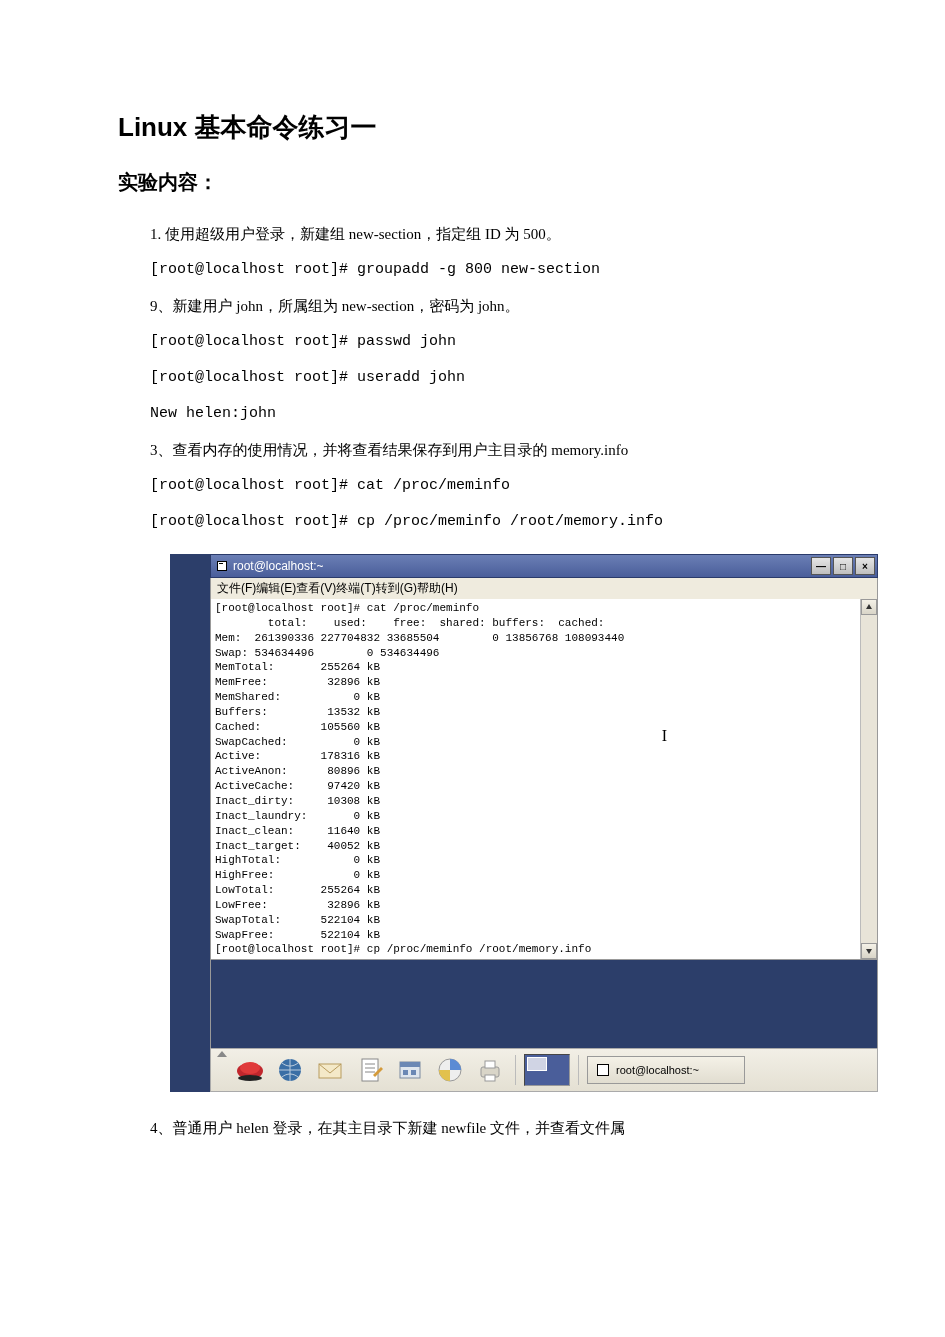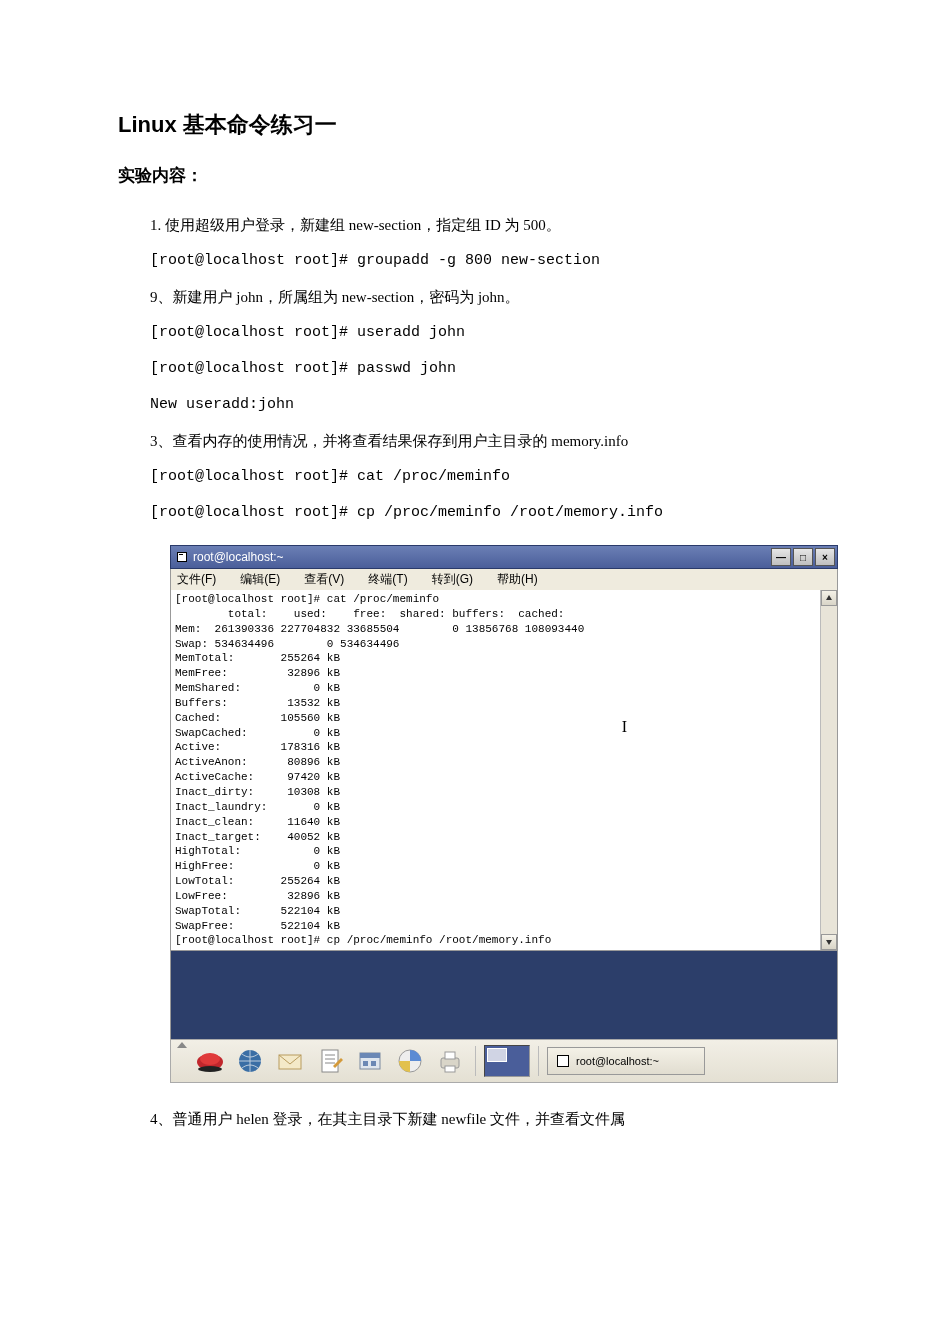--- a/index.html
+++ b/index.html
@@ -8,43 +8,44 @@
     background: #fff;
     font-family: "SimSun", "宋体", serif;
     color: #000;
     width: 945px;
   }
   .page {
     padding: 110px 118px 60px 118px;
   }
   h1 {
     font-family: "Microsoft YaHei", "SimHei", sans-serif;
-    font-size: 22px;
+    font-size: 26px;
     font-weight: bold;
     margin: 0 0 24px 0;
   }
   h2 {
     font-family: "Microsoft YaHei", "SimHei", sans-serif;
-    font-size: 17px;
+    font-size: 20px;
     font-weight: bold;
     margin: 0 0 20px 0;
   }
   .body-line {
     font-size: 15px;
     line-height: 2.4;
     margin: 0;
   }
   .indent { padding-left: 32px; }
   .mono { font-family: Liberation Mono, monospace; }
 
   
   .term-wrap {
     margin: 14px 0 0 52px;
     width: 668px;
     background: #2c3e6a; 
+    padding-left: 40px;
   }
   .titlebar {
     display: flex;
     align-items: center;
     height: 22px;
     background: linear-gradient(#6b7fb5, #4a5e9a);
     color: #fff;
     font-family: "SimSun", sans-serif;
     font-size: 12px;
     border: 1px solid #2a3a6a;
@@ -67,21 +68,20 @@
     color: #000;
   }
   .menubar {
     display: flex;
     background: #efebde;
     border-left: 1px solid #999;
     border-right: 1px solid #999;
     padding: 2px 6px;
     font-size: 12px;
     font-family: "SimSun", sans-serif;
-    gap: 24px;
   }
   .menubar span { }
   .term-body {
     background: #fff;
     border: 1px solid #999;
     border-top: none;
     position: relative;
     display: flex;
   }
   .term-content {
@@ -174,23 +174,23 @@
 <body>
 
 <div class="page">
 
   <h1>Linux 基本命令练习一</h1>
   <h2>实验内容：</h2>
 
   <p class="body-line indent">1. 使用超级用户登录，新建组 new-section，指定组 ID 为 500。</p>
   <p class="body-line indent mono">[root@localhost root]# groupadd -g 800 new-section</p>
   <p class="body-line indent">9、新建用户 john，所属组为 new-section，密码为 john。</p>
+  <p class="body-line indent mono">[root@localhost root]# passwd john</p>
   <p class="body-line indent mono">[root@localhost root]# useradd john</p>
-  <p class="body-line indent mono">[root@localhost root]# passwd john</p>
-  <p class="body-line indent mono">New useradd:john</p>
+  <p class="body-line indent mono">New helen:john</p>
   <p class="body-line indent">3、查看内存的使用情况，并将查看结果保存到用户主目录的 memory.info</p>
   <p class="body-line indent mono">[root@localhost root]# cat /proc/meminfo</p>
   <p class="body-line indent mono">[root@localhost root]# cp /proc/meminfo /root/memory.info</p>
 
   <div class="term-wrap">
 
     <div class="titlebar">
       <span class="tb-icon">
         <svg viewBox="0 0 12 12">
             <rect x="1" y="1" width="10" height="10" fill="#000"></rect>

